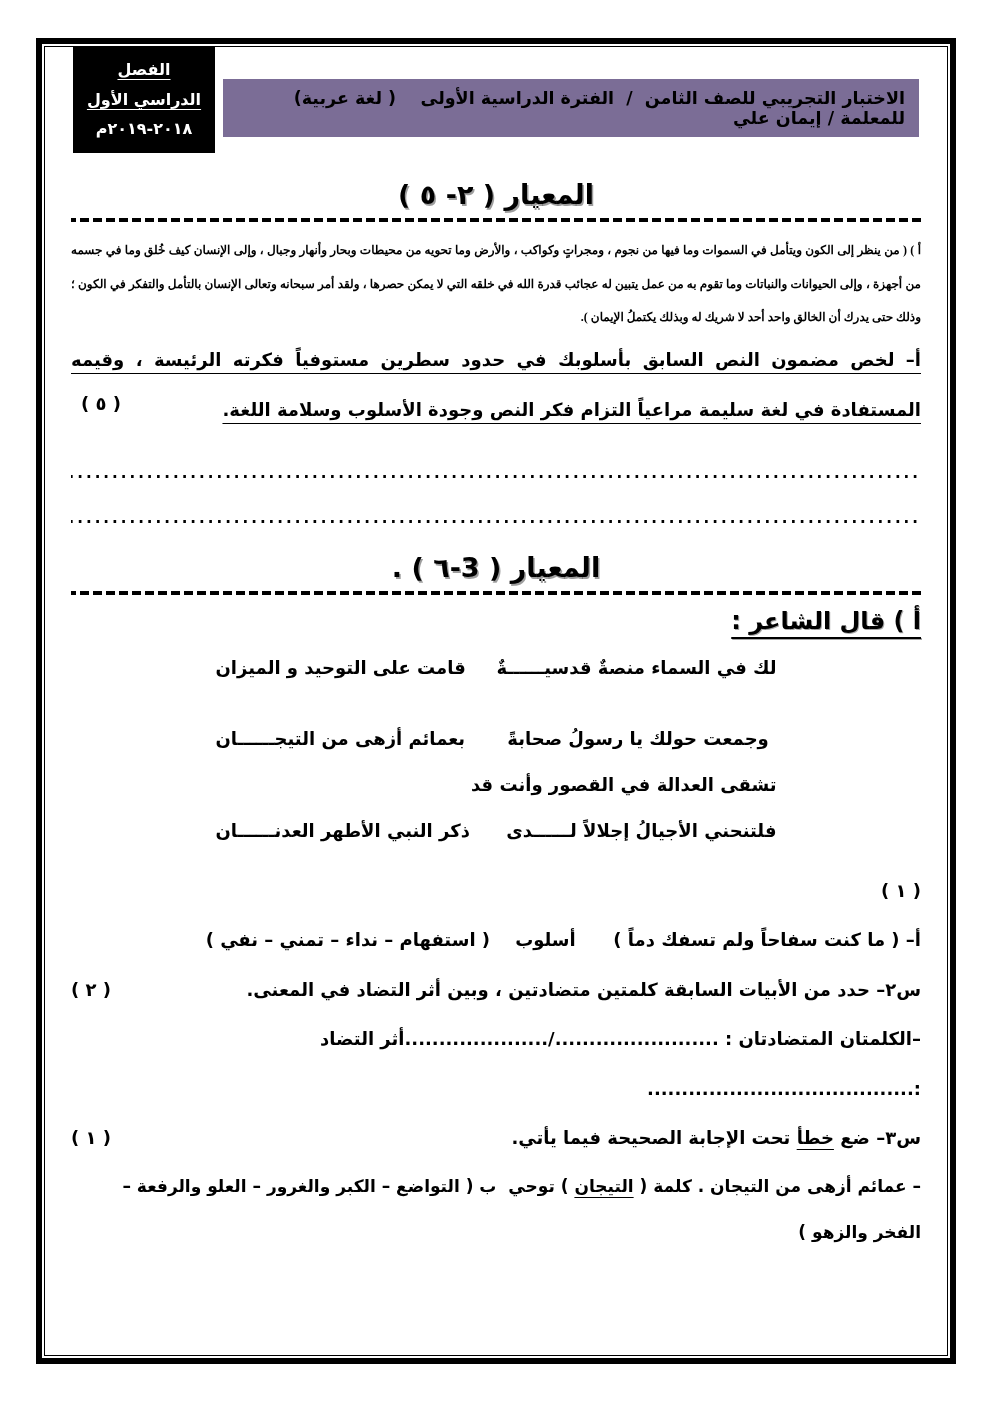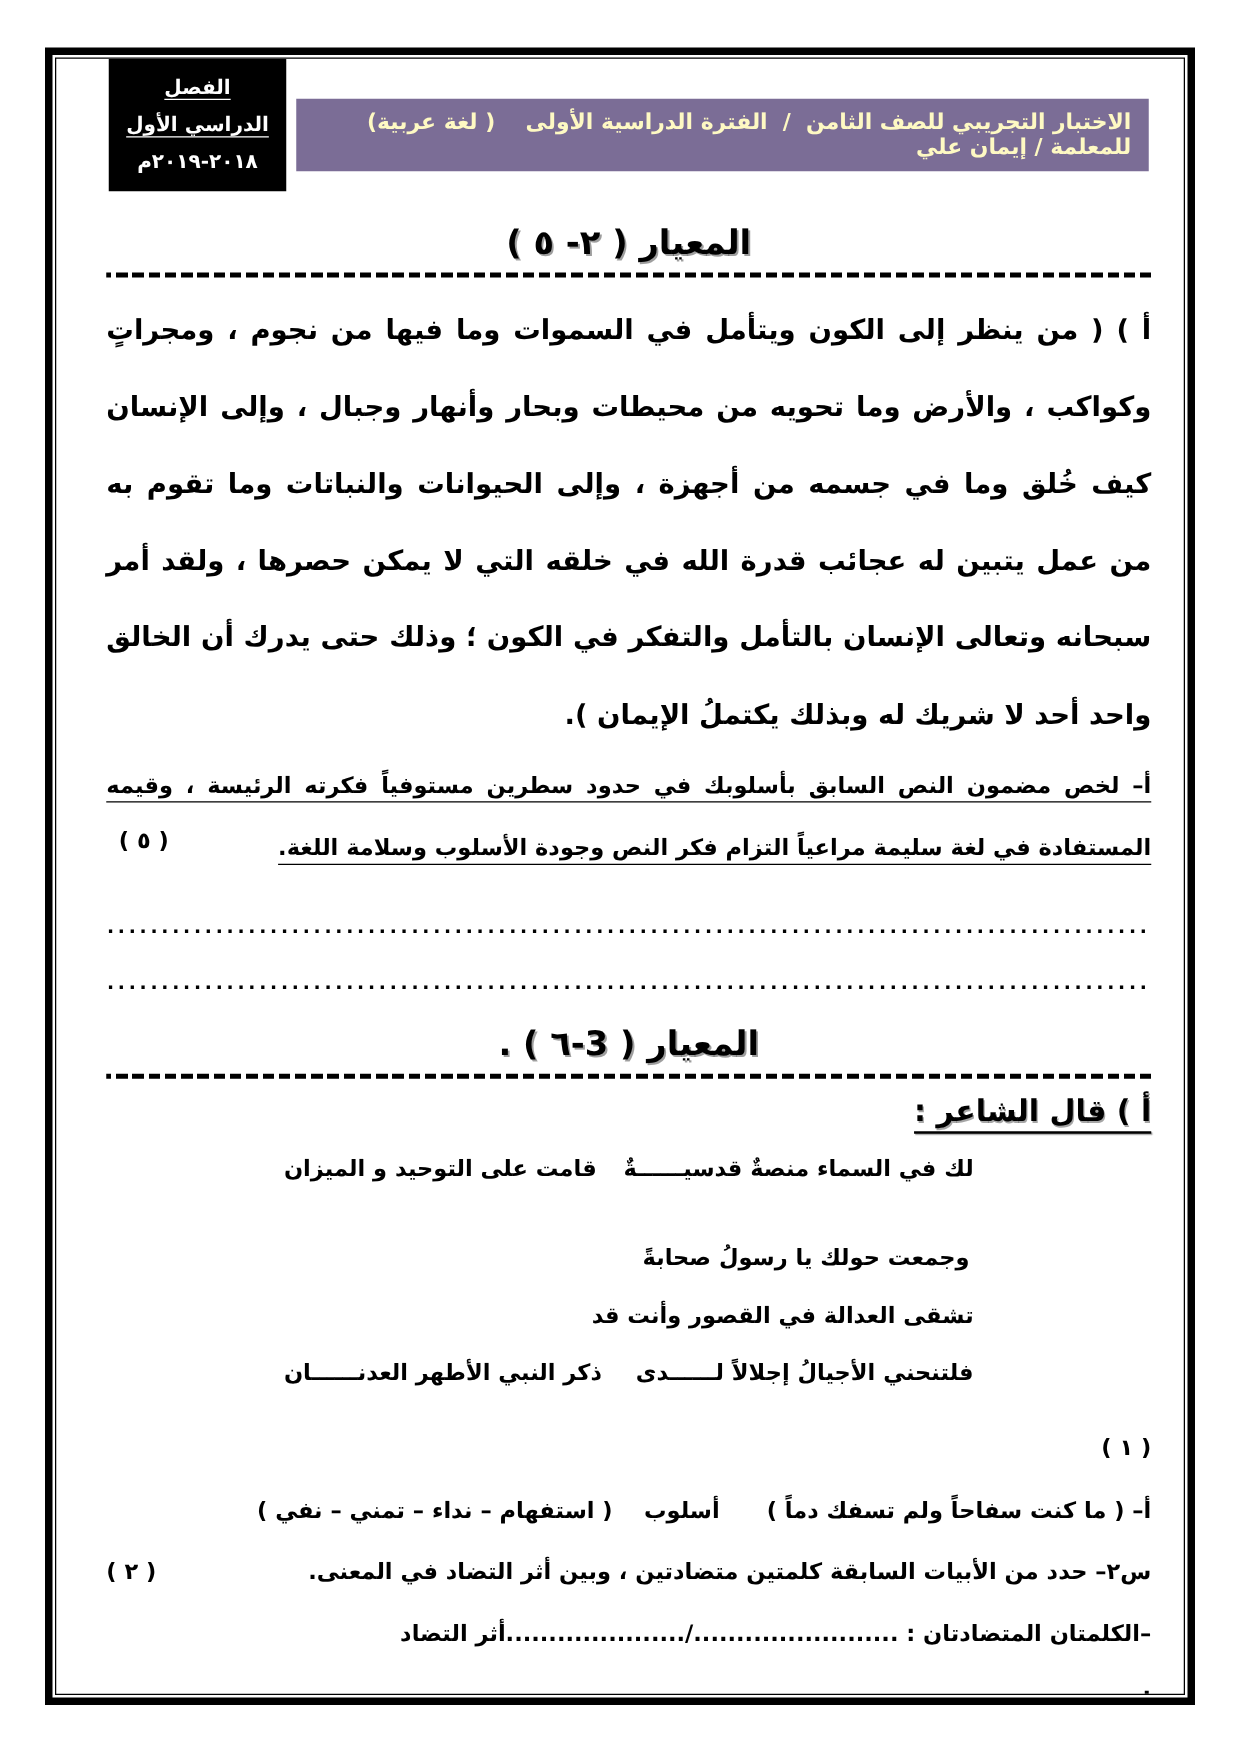--- a/index.html
+++ b/index.html
@@ -14,53 +14,53 @@
   .frame-outer {
     position: absolute; left: 36px; top: 38px;
     width: 920px; height: 1326px;
     border: 6px solid #000;
     padding: 2px;
     background: #fff;
   }
   .frame-inner {
     width: 100%; height: 100%;
     border: 1.5px solid #000;
-    padding: 4px 26px 8px 40px;
+    padding: 4px 26px 8px 26px;
     overflow: hidden;
   }
   
   .header { position: relative; height: 104px; margin-bottom: 24px; }
   .term-box {
     position: absolute; top: -4px; left: 2px;
     width: 142px; height: 106px;
     background: #000; color: #fff;
     text-align: center; padding-top: 8px;
     font-size: 16px; line-height: 1.85; z-index: 2;
   }
   .term-line.u { text-decoration: underline; text-underline-offset: 4px; }
   .banner {
     position: absolute; top: 28px; right: 2px; left: 152px; height: 58px;
-    background: #7b6d96; color: #fef9c3;
+    background: #7b6d96; color: #000000;
     display: flex; align-items: center;
     padding: 0 14px;
     font-size: 17.5px;
     white-space: pre-wrap;
   }
   
   .fancy {
     font-size: 27px; font-weight: 900;
     text-shadow: 1.5px 1.5px 0 rgba(0,0,0,0.38);
   }
   .heading-row { margin: 2px 0 4px; text-align: center; }
   .dashed {
     height: 4px; margin: 8px 0 12px;
     background: repeating-linear-gradient(to left, #000 0 9px, transparent 9px 13px);
   }
   .passage {
-    font-size: 22px; line-height: 2.8; text-align: justify;
+    font-size: 12px; line-height: 2.8; text-align: justify; font-family: Liberation Serif, serif;
   }
   .question-block {
     position: relative;
     font-size: 18px; line-height: 2.8; text-align: justify;
   }
   .q-underlined { text-decoration: underline; text-underline-offset: 7px; }
   .question-block .marks {
     position: absolute; left: 10px; bottom: 6px; text-decoration: none;
   }
   .dots {
@@ -130,20 +130,21 @@
 
     <div class="poem">
       <div class="poem-row">
         <span class="hemi">لك في السماء منصةٌ قدسيــــــةٌ</span>
         <span class="hemi">قامت على التوحيد و الميزان</span>
       </div>
       <div class="poem-row">
       </div>
       <div class="poem-row">
         <span class="hemi">وجمعت حولك يا رسولُ صحابةً</span>
+        <span class="hemi">بعمائم أزهى من التيجــــــان</span>
       </div>
       <div class="poem-row">
         <span class="hemi">تشقى العدالة في القصور وأنت قد</span>
       </div>
       <div class="poem-row">
         <span class="hemi">فلتنحني الأجيالُ إجلالاً لــــــدى</span>
         <span class="hemi">ذكر النبي الأطهر العدنــــــان</span>
       </div>
     </div>
 

